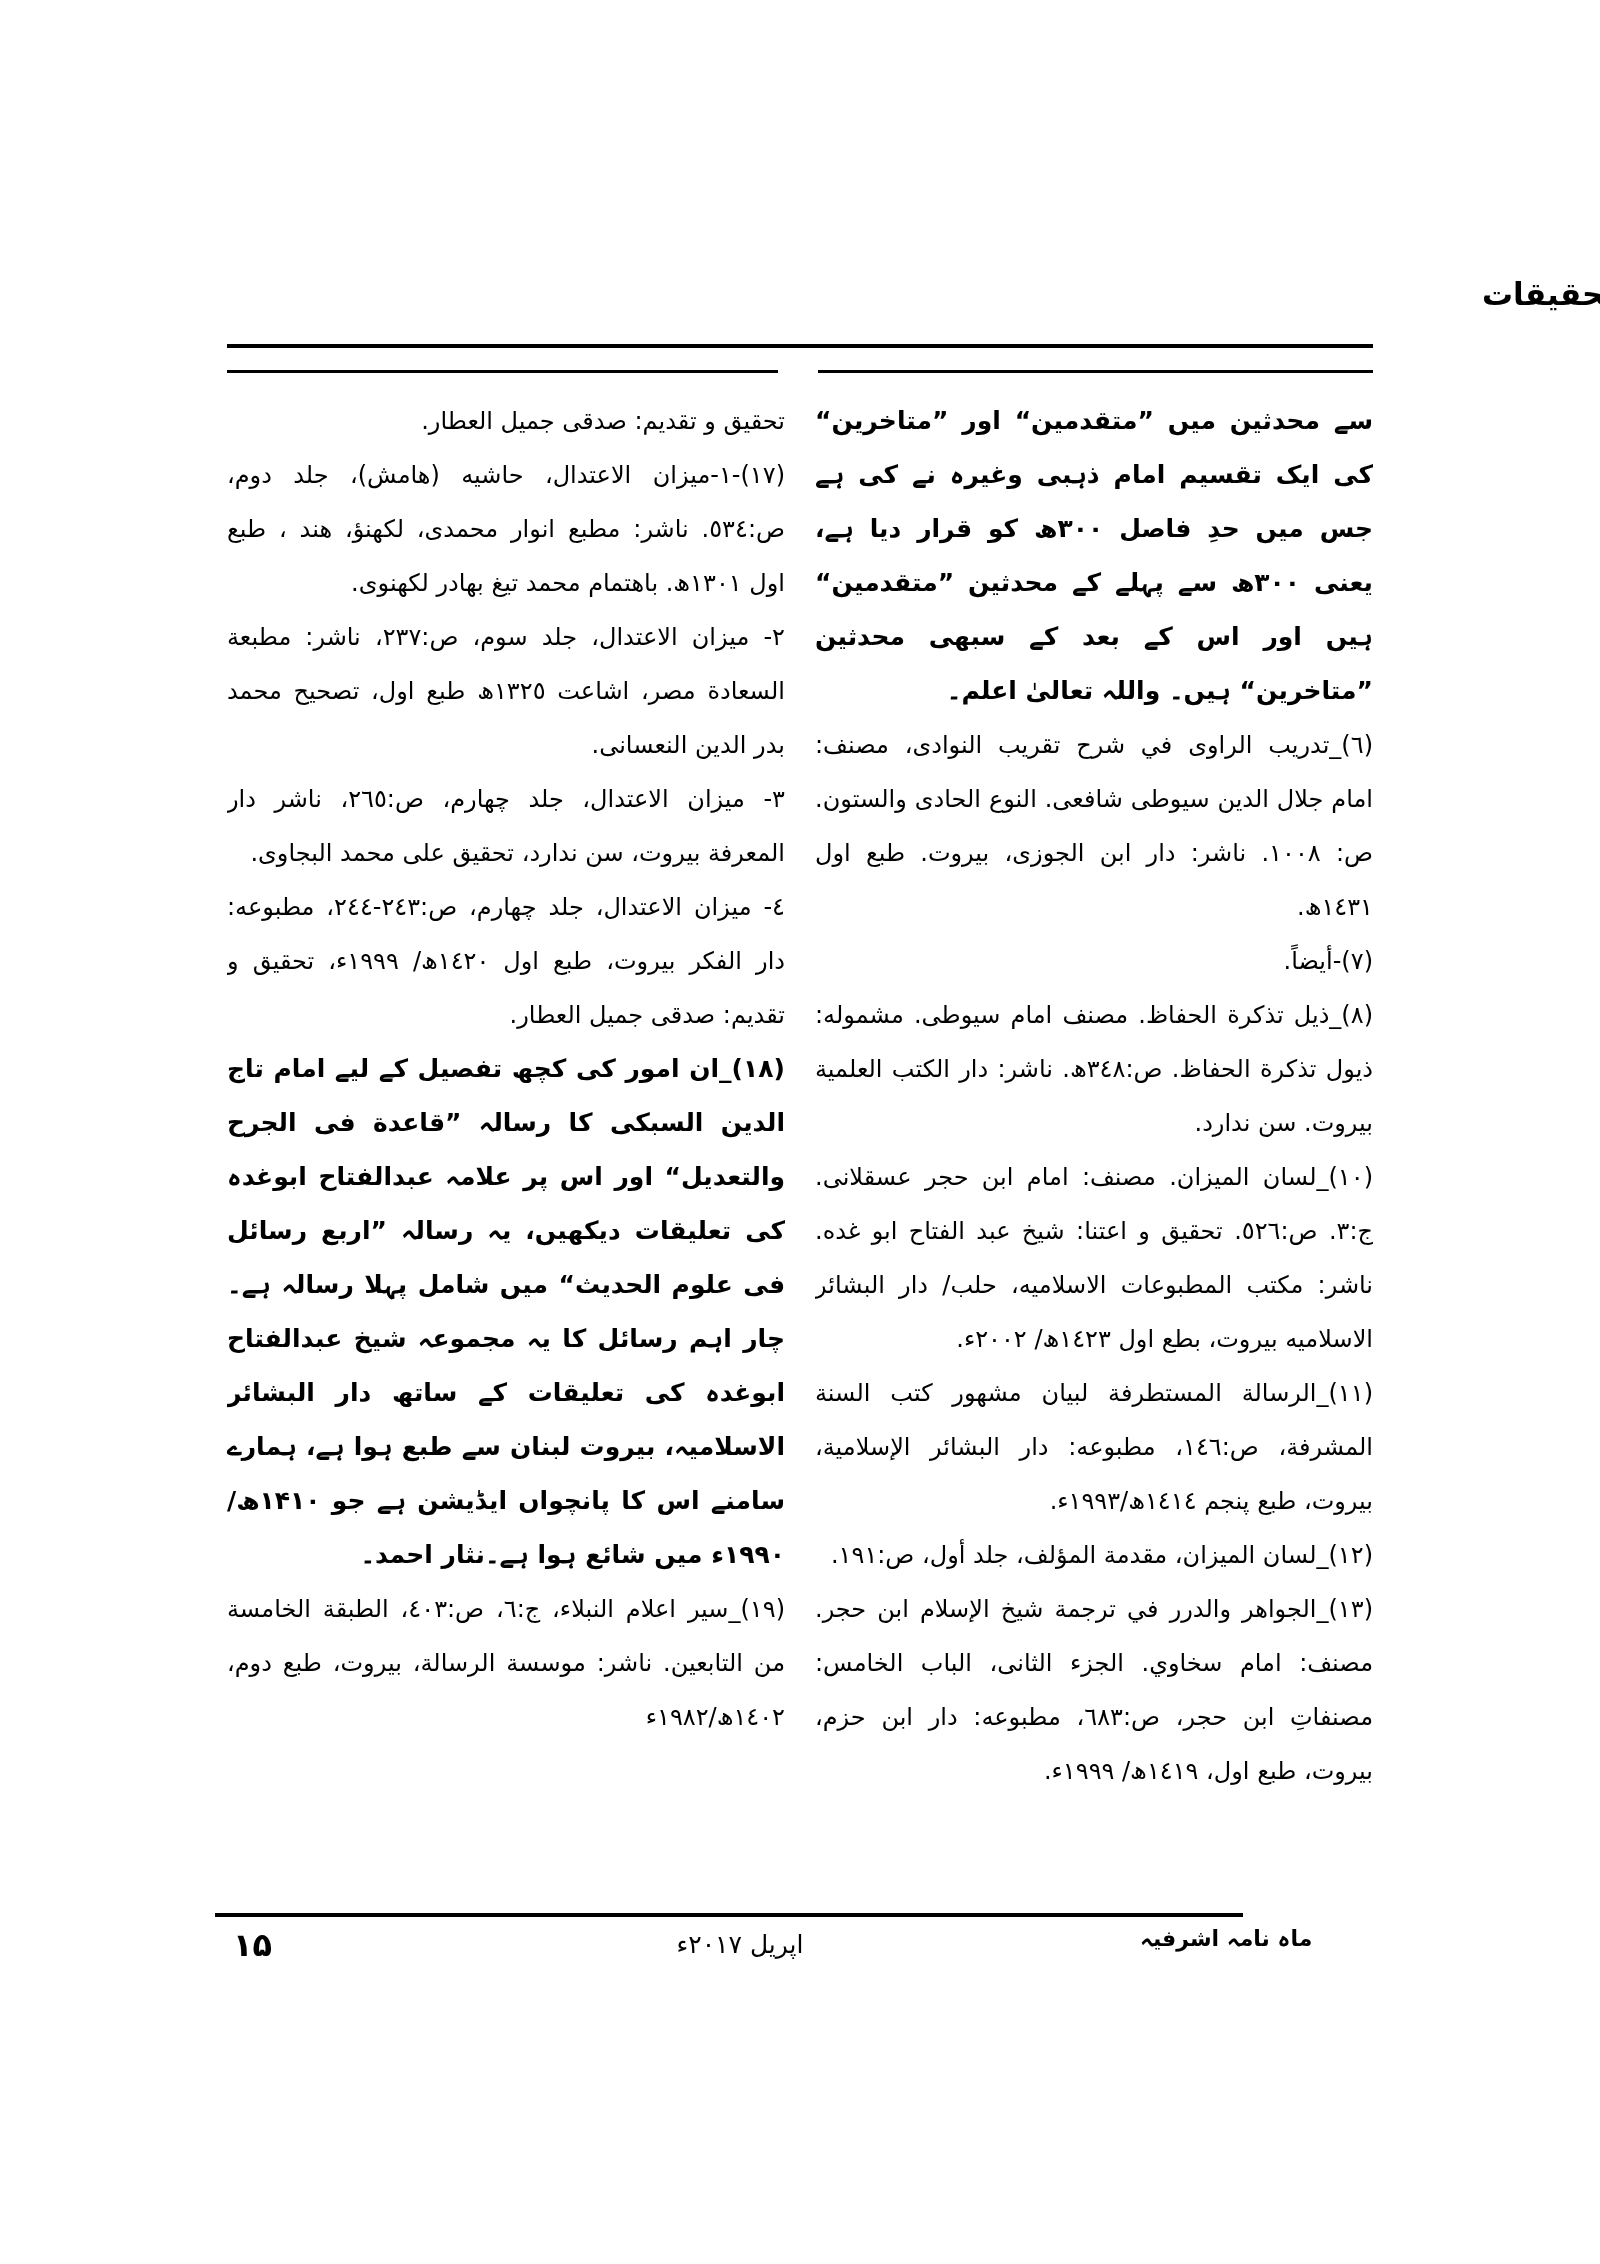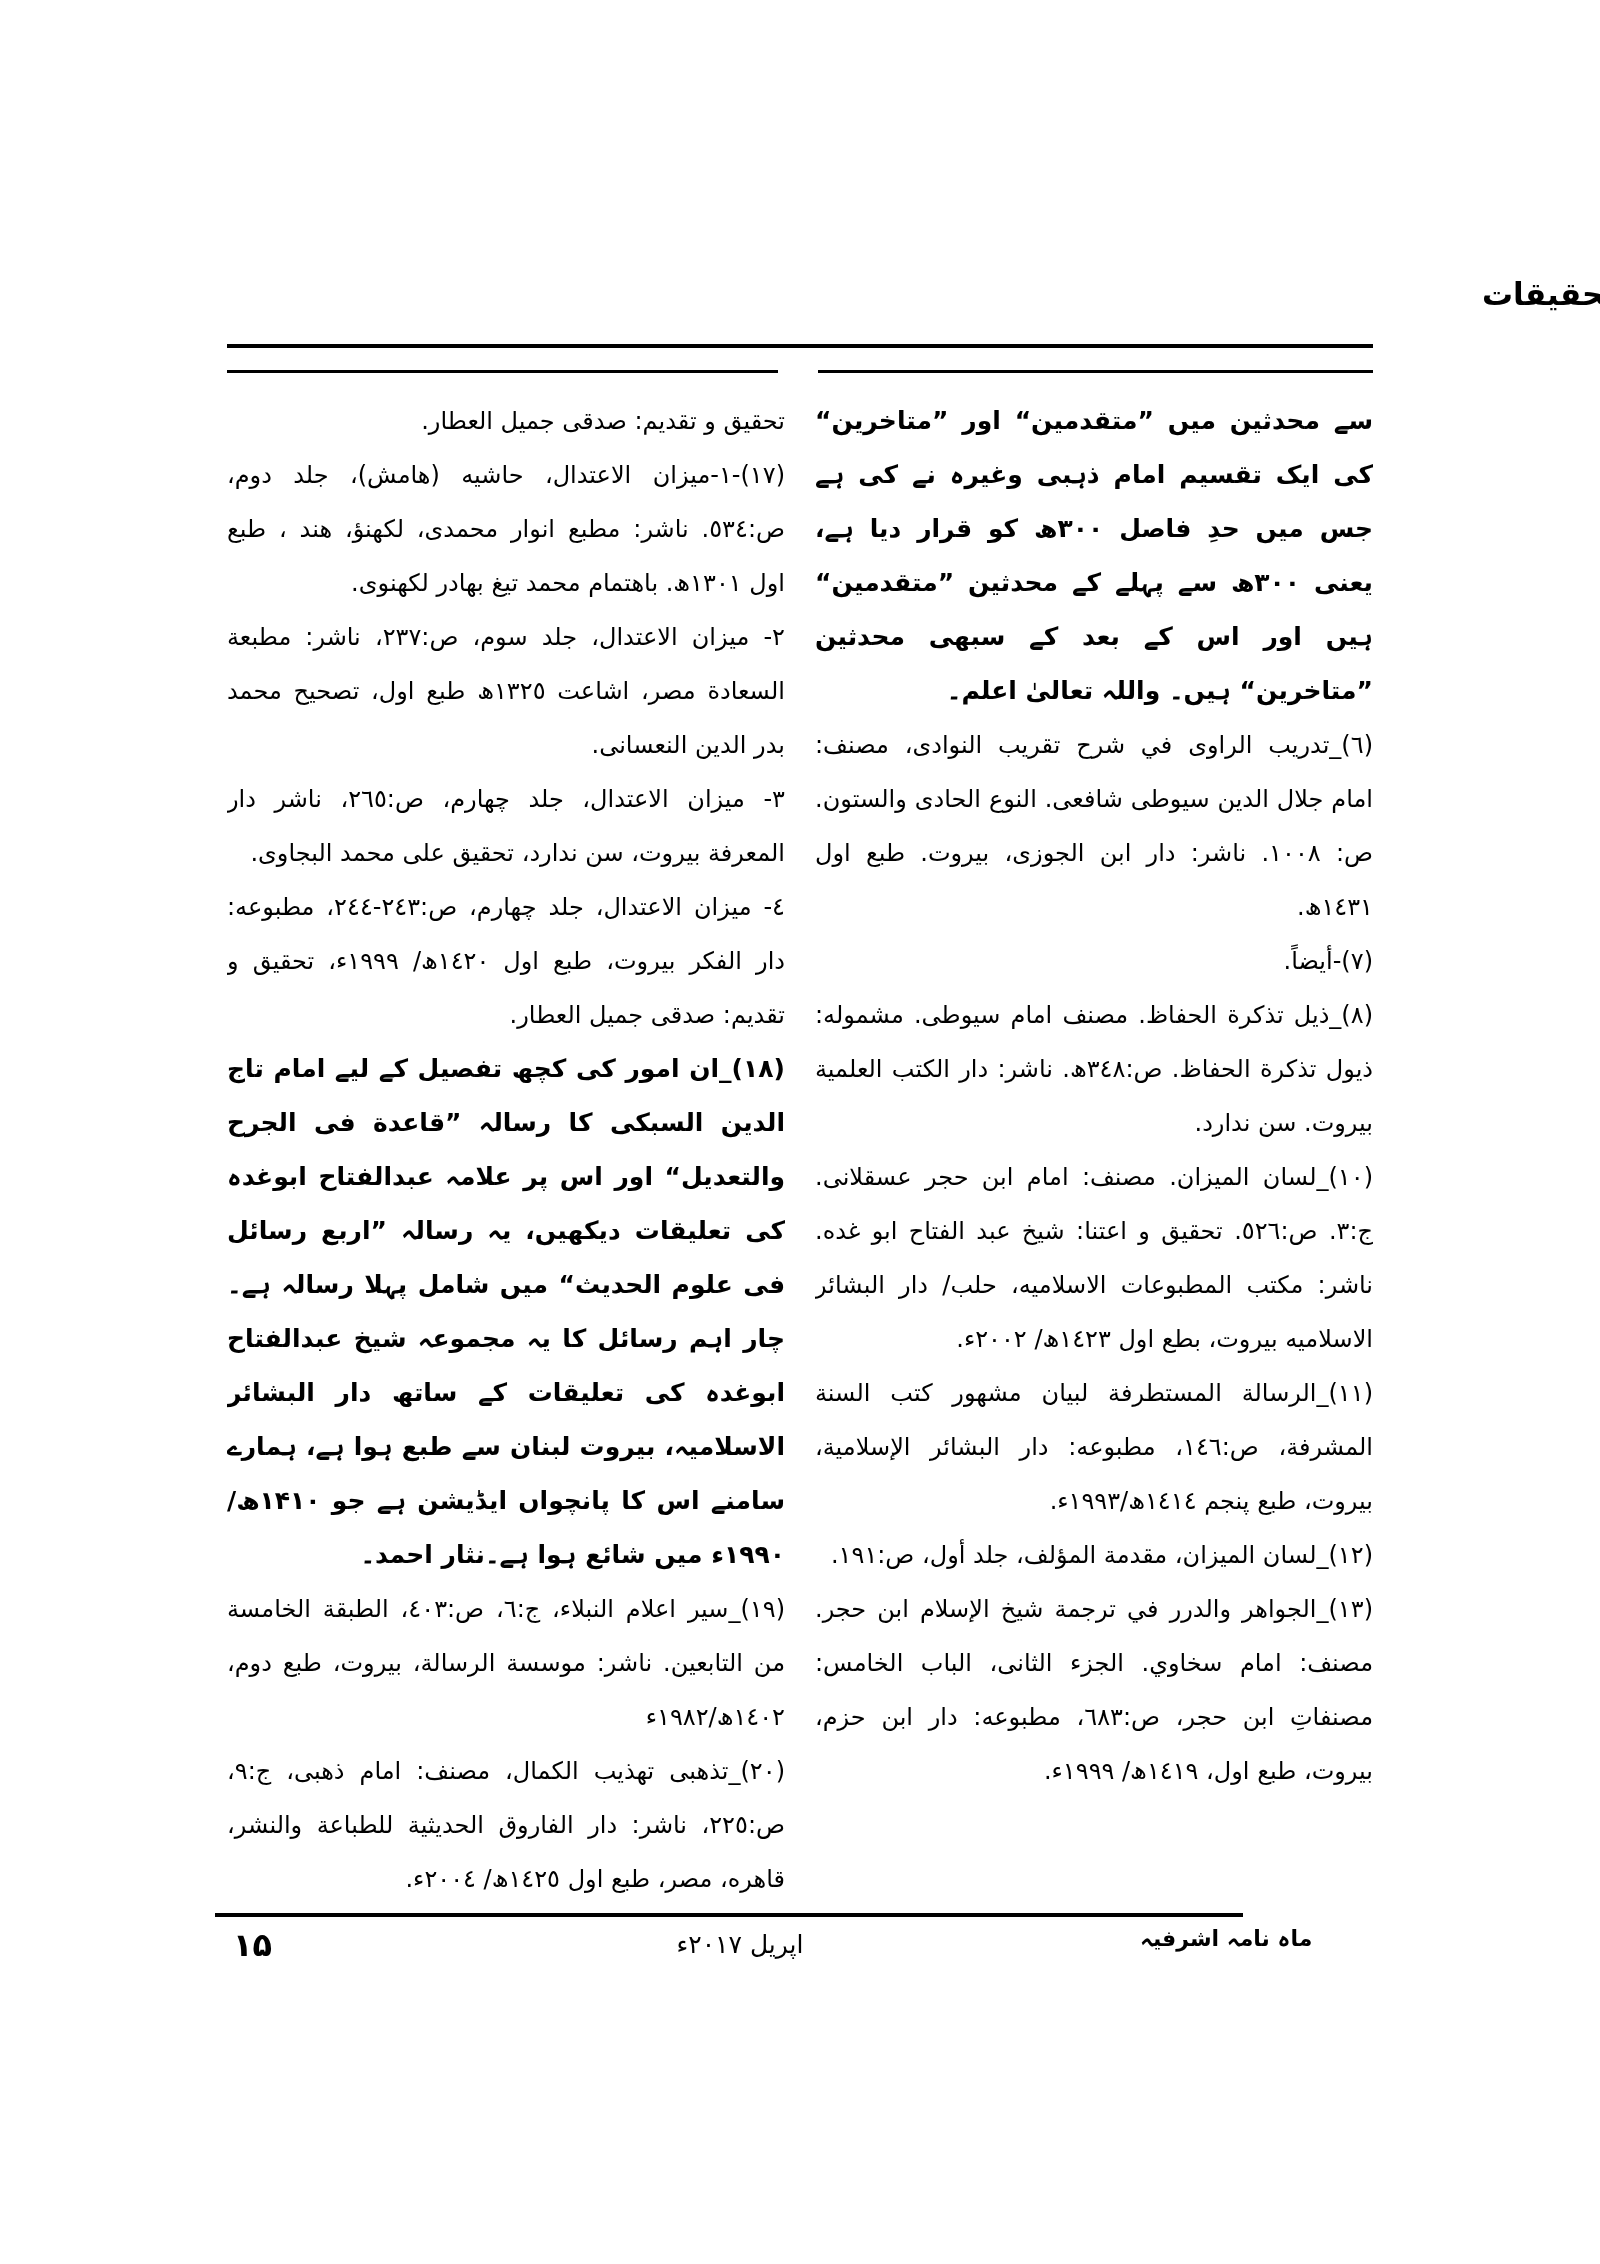--- a/index.html
+++ b/index.html
@@ -91,21 +91,20 @@
         <p class="para naskh">(١٣)_الجواهر والدرر في ترجمة شيخ الإسلام ابن حجر. مصنف: امام سخاوي. الجزء الثانى، الباب الخامس: مصنفاتِ ابن حجر، ص:٦٨٣، مطبوعه: دار ابن حزم، بيروت، طبع اول، ١٤١٩ھ/ ١٩٩٩ء.</p>
       </div>
     <div class="col">
         <p class="para naskh">تحقيق و تقديم: صدقى جميل العطار.</p>
         <p class="para naskh">(١٧)-١-ميزان الاعتدال، حاشيه (هامش)، جلد دوم، ص:٥٣٤. ناشر: مطبع انوار محمدى، لكهنؤ، هند ، طبع اول ١٣٠١ھ. باهتمام محمد تيغ بهادر لكهنوى.</p>
         <p class="para naskh">٢- ميزان الاعتدال، جلد سوم، ص:٢٣٧، ناشر: مطبعة السعادة مصر، اشاعت ١٣٢٥ھ طبع اول، تصحيح محمد بدر الدين النعسانى.</p>
         <p class="para naskh">٣- ميزان الاعتدال، جلد چهارم، ص:٢٦٥، ناشر دار المعرفة بيروت، سن ندارد، تحقيق على محمد البجاوى.</p>
         <p class="para naskh">٤- ميزان الاعتدال، جلد چهارم، ص:٢٤٣-٢٤٤، مطبوعه: دار الفكر بيروت، طبع اول ١٤٢٠ھ/ ١٩٩٩ء، تحقيق و تقديم: صدقى جميل العطار.</p>
         <p class="para nastaliq">(١٨)_ان امور کی کچھ تفصیل کے لیے امام تاج الدین السبکی کا رسالہ ”قاعدة فی الجرح والتعدیل“ اور اس پر علامہ عبدالفتاح ابوغدہ کی تعلیقات دیکھیں، یہ رسالہ ”اربع رسائل فی علوم الحدیث“ میں شامل پہلا رسالہ ہے۔چار اہم رسائل کا یہ مجموعہ شیخ عبدالفتاح ابوغدہ کی تعلیقات کے ساتھ دار البشائر الاسلامیہ، بیروت لبنان سے طبع ہوا ہے، ہمارے سامنے اس کا پانچواں ایڈیشن ہے جو ۱۴۱۰ھ/۱۹۹۰ء میں شائع ہوا ہے۔نثار احمد۔</p>
         <p class="para naskh">(١٩)_سير اعلام النبلاء، ج:٦، ص:٤٠٣، الطبقة الخامسة من التابعين. ناشر: موسسة الرسالة، بيروت، طبع دوم، ١٤٠٢ھ/١٩٨٢ء</p>
-        <p class="para naskh">(٢٠)_تذهبى تهذيب الكمال، مصنف: امام ذهبى، ج:٩، ص:٢٢٥، ناشر: دار الفاروق الحديثية للطباعة والنشر، قاهره، مصر، طبع اول ١٤٢٥ھ/ ٢٠٠٤ء.</p>
       </div>
   </div>
 
   <div class="rule footer-rule"></div>
 
   <div class="footer-journal">ماہ نامہ اشرفیہ</div>
 
   <div class="footer-date">اپریل ۲۰۱۷ء</div>
 
   <div class="footer-page">۱۵</div>

